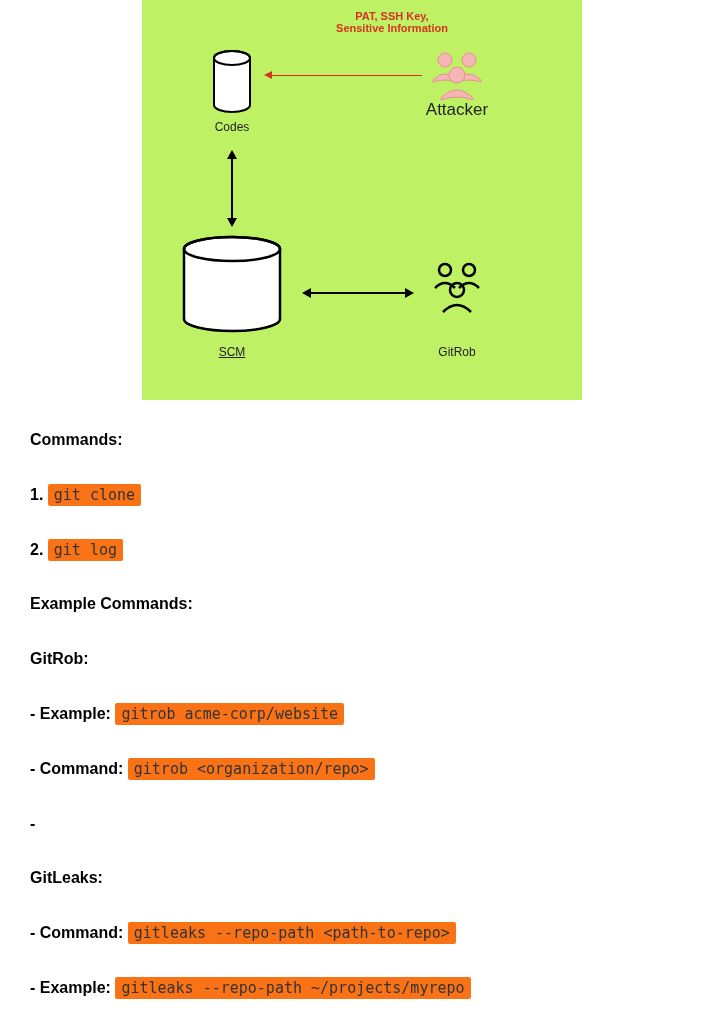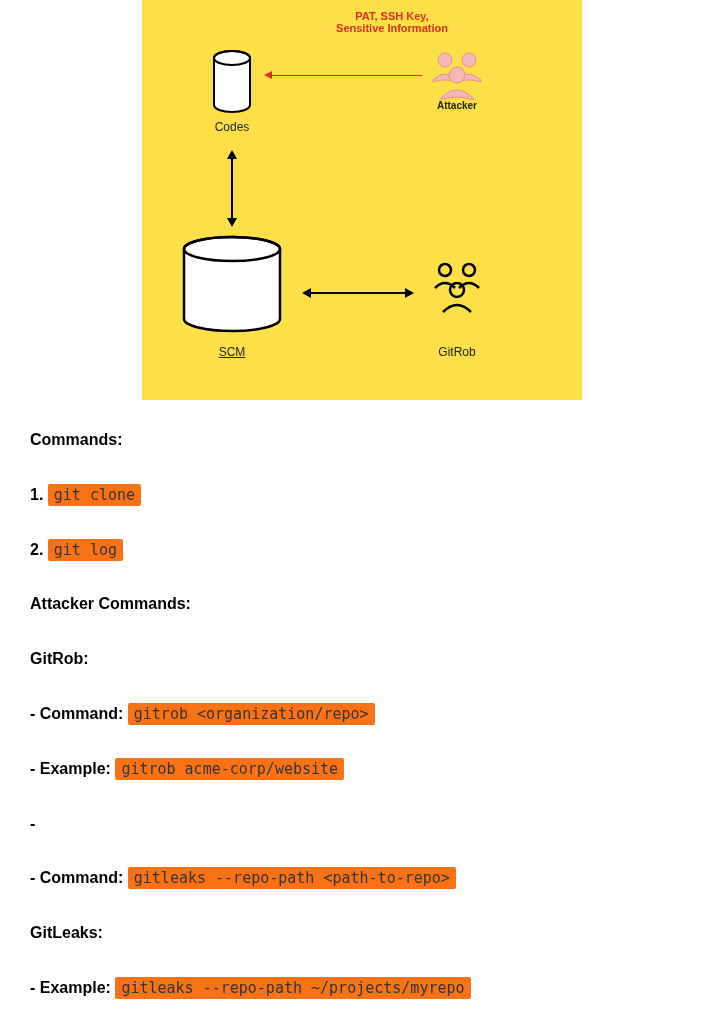--- a/index.html
+++ b/index.html
@@ -9,21 +9,21 @@
     font-family: -apple-system, BlinkMacSystemFont, "Segoe UI", Helvetica, Arial, sans-serif;
     width: 724px;
     color: #000;
   }
   .page {
     padding: 0 30px 40px 30px;
   }
   .diagram-wrap {
     width: 420px;
     margin: 0 auto 30px auto;
-    background: #fde047;
+    background: #bef264;
     padding: 10px 10px 20px 10px;
   }
   .diagram {
     position: relative;
     width: 400px;
     height: 370px;
   }
   .node-label {
     position: absolute;
     font-size: 12px;
@@ -140,21 +140,21 @@
       <svg class="attacker-icon" style="left:275px; top:40px;" width="60" height="50" viewBox="0 0 60 50">
         <g fill="#f4b6b6" stroke="#e89090" stroke-width="1">
           <circle cx="18" cy="10" r="7"></circle>
           <circle cx="42" cy="10" r="7"></circle>
           <path d="M6 30 Q18 18 30 30 L30 32 Q18 28 6 32 Z"></path>
           <path d="M30 30 Q42 18 54 30 L54 32 Q42 28 30 32 Z"></path>
           <circle cx="30" cy="25" r="8"></circle>
           <path d="M14 48 Q30 32 46 48 L46 50 Q30 44 14 50 Z"></path>
         </g>
       </svg>
-      <div class="node-label" style="left:265px; top:90px; font-size:10px;font-weight:bold;">Attacker</div>
+      <div class="node-label" style="left:265px; top:90px; font-size:17px;">Attacker</div>
 
       <div class="red-arrow-line" style="left:120px; top:65px; width:150px;"></div>
       <div class="red-arrowhead" style="left:112px; top:61px;"></div>
 
       <div class="arrowhead-up" style="left:75px; top:140px;"></div>
       <div class="black-line-v" style="left:79px; top:148px; height:60px;"></div>
       <div class="arrowhead-down" style="left:75px; top:208px;"></div>
 
       <svg class="scm-cyl" style="left:25px; top:225px;" width="110" height="100" viewBox="0 0 110 100">
         <ellipse cx="55" cy="14" rx="48" ry="12" fill="#fff" stroke="#000" stroke-width="2.5"></ellipse>
@@ -187,41 +187,41 @@
   <p class="line">
     <span class="bold">1.</span>
     <code>git clone</code>
   </p>
 
   <p class="line">
     <span class="bold">2.</span>
     <code>git log</code>
   </p>
 
-  <p class="line bold">Attacker Commands:</p>
+  <p class="line bold">Example Commands:</p>
 
   <p class="line bold">GitRob:</p>
+
+  <p class="line">
+    <span class="bold">- Example:</span>
+    <code>gitrob acme-corp/website</code>
+  </p>
 
   <p class="line">
     <span class="bold">- Command:</span>
     <code>gitrob &lt;organization/repo&gt;</code>
   </p>
 
-  <p class="line">
-    <span class="bold">- Example:</span>
-    <code>gitrob acme-corp/website</code>
-  </p>
-
   <p class="line bold">-</p>
+
+  <p class="line bold">GitLeaks:</p>
 
   <p class="line">
     <span class="bold">- Command:</span>
     <code>gitleaks --repo-path &lt;path-to-repo&gt;</code>
   </p>
-
-  <p class="line bold">GitLeaks:</p>
 
   <p class="line" style="margin-bottom:10px;">
     <span class="bold">- Example:</span>
     <code>gitleaks --repo-path ~/projects/myrepo</code>
   </p>
 
 </div>
 
 </body></html>

